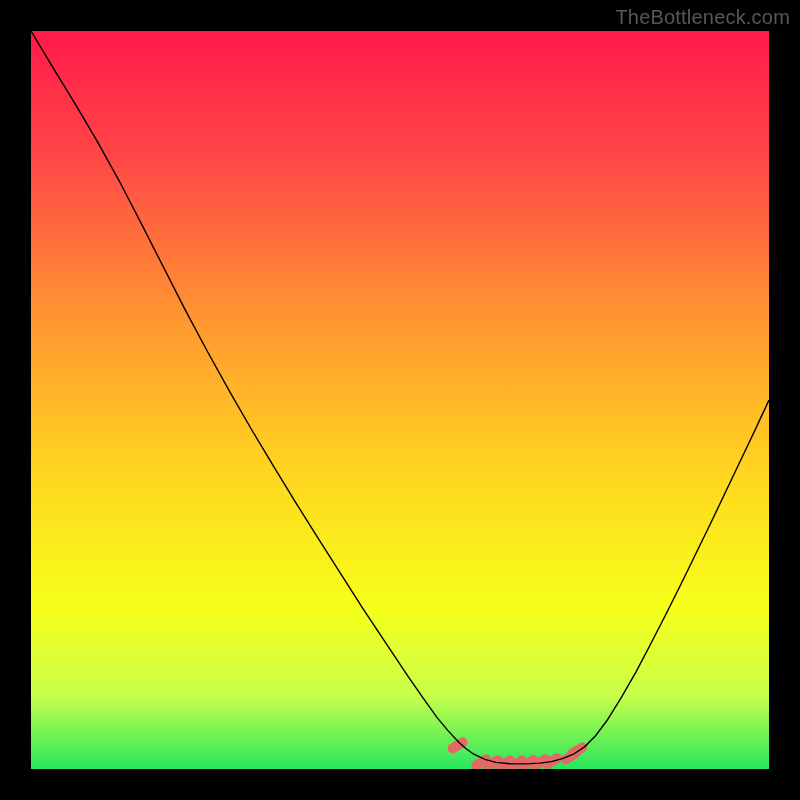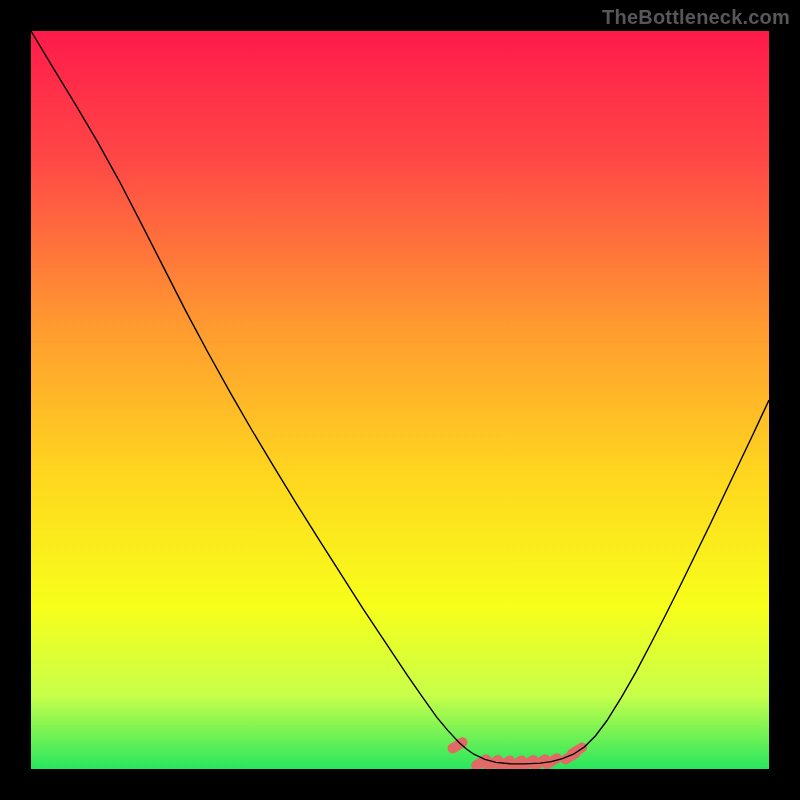--- a/index.html
+++ b/index.html
@@ -19,21 +19,21 @@
     top: 0;
     width: 738px;
     height: 738px;
   }
   .watermark {
     position: absolute;
     top: 6px;
     right: 10px;
     color: #575757;
     font-size: 20px;
-    font-weight: bold;
+    font-weight: normal;
     letter-spacing: 0.2px;
   }
   svg { display: block; }
 </style>
 </head>
 <body>
 
 <div class="frame">
   <svg class="plot" viewBox="0 0 738 738">
     <defs>

